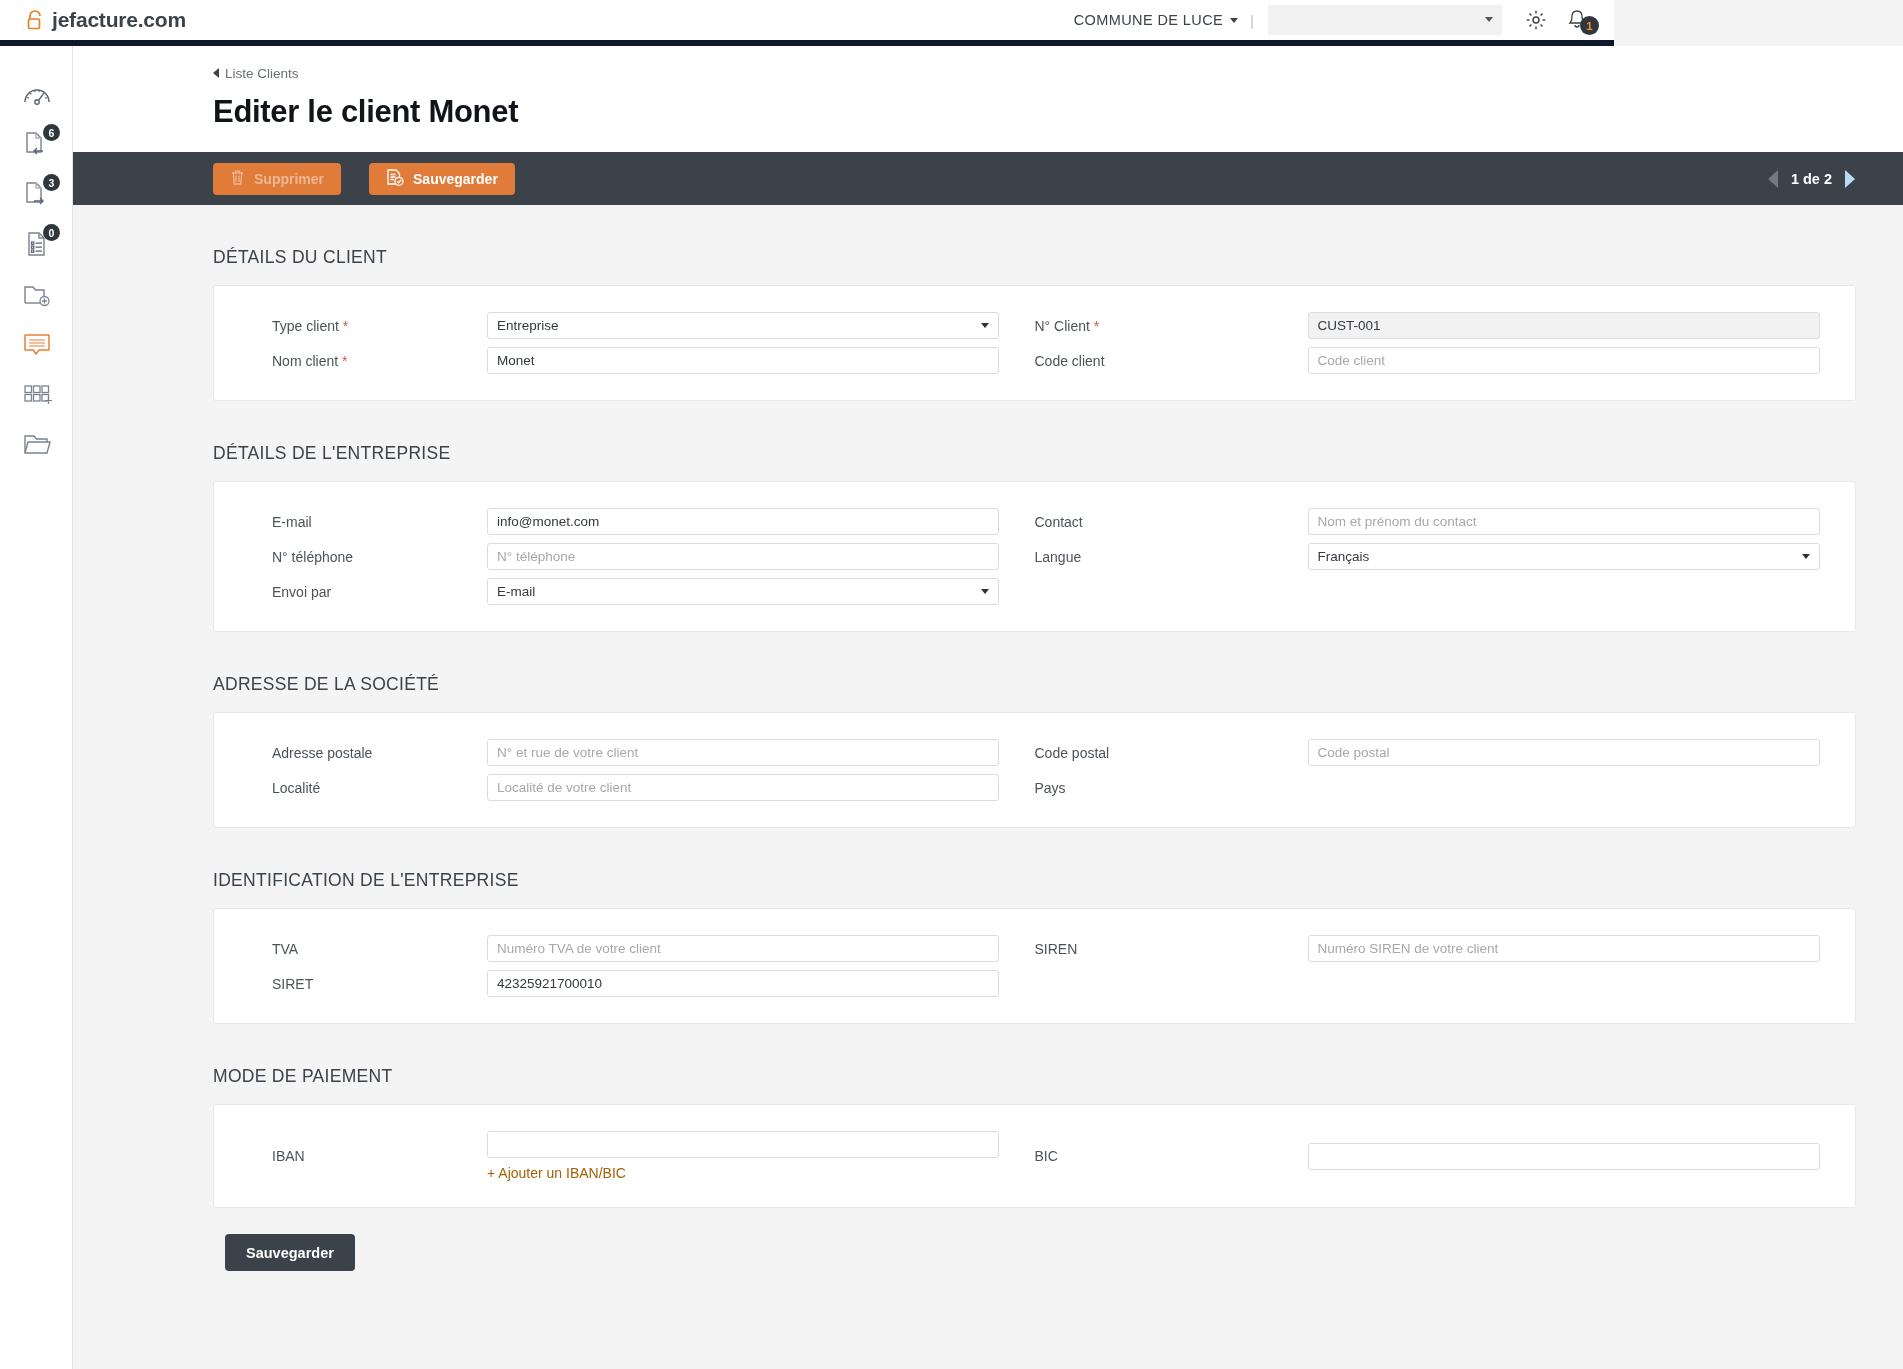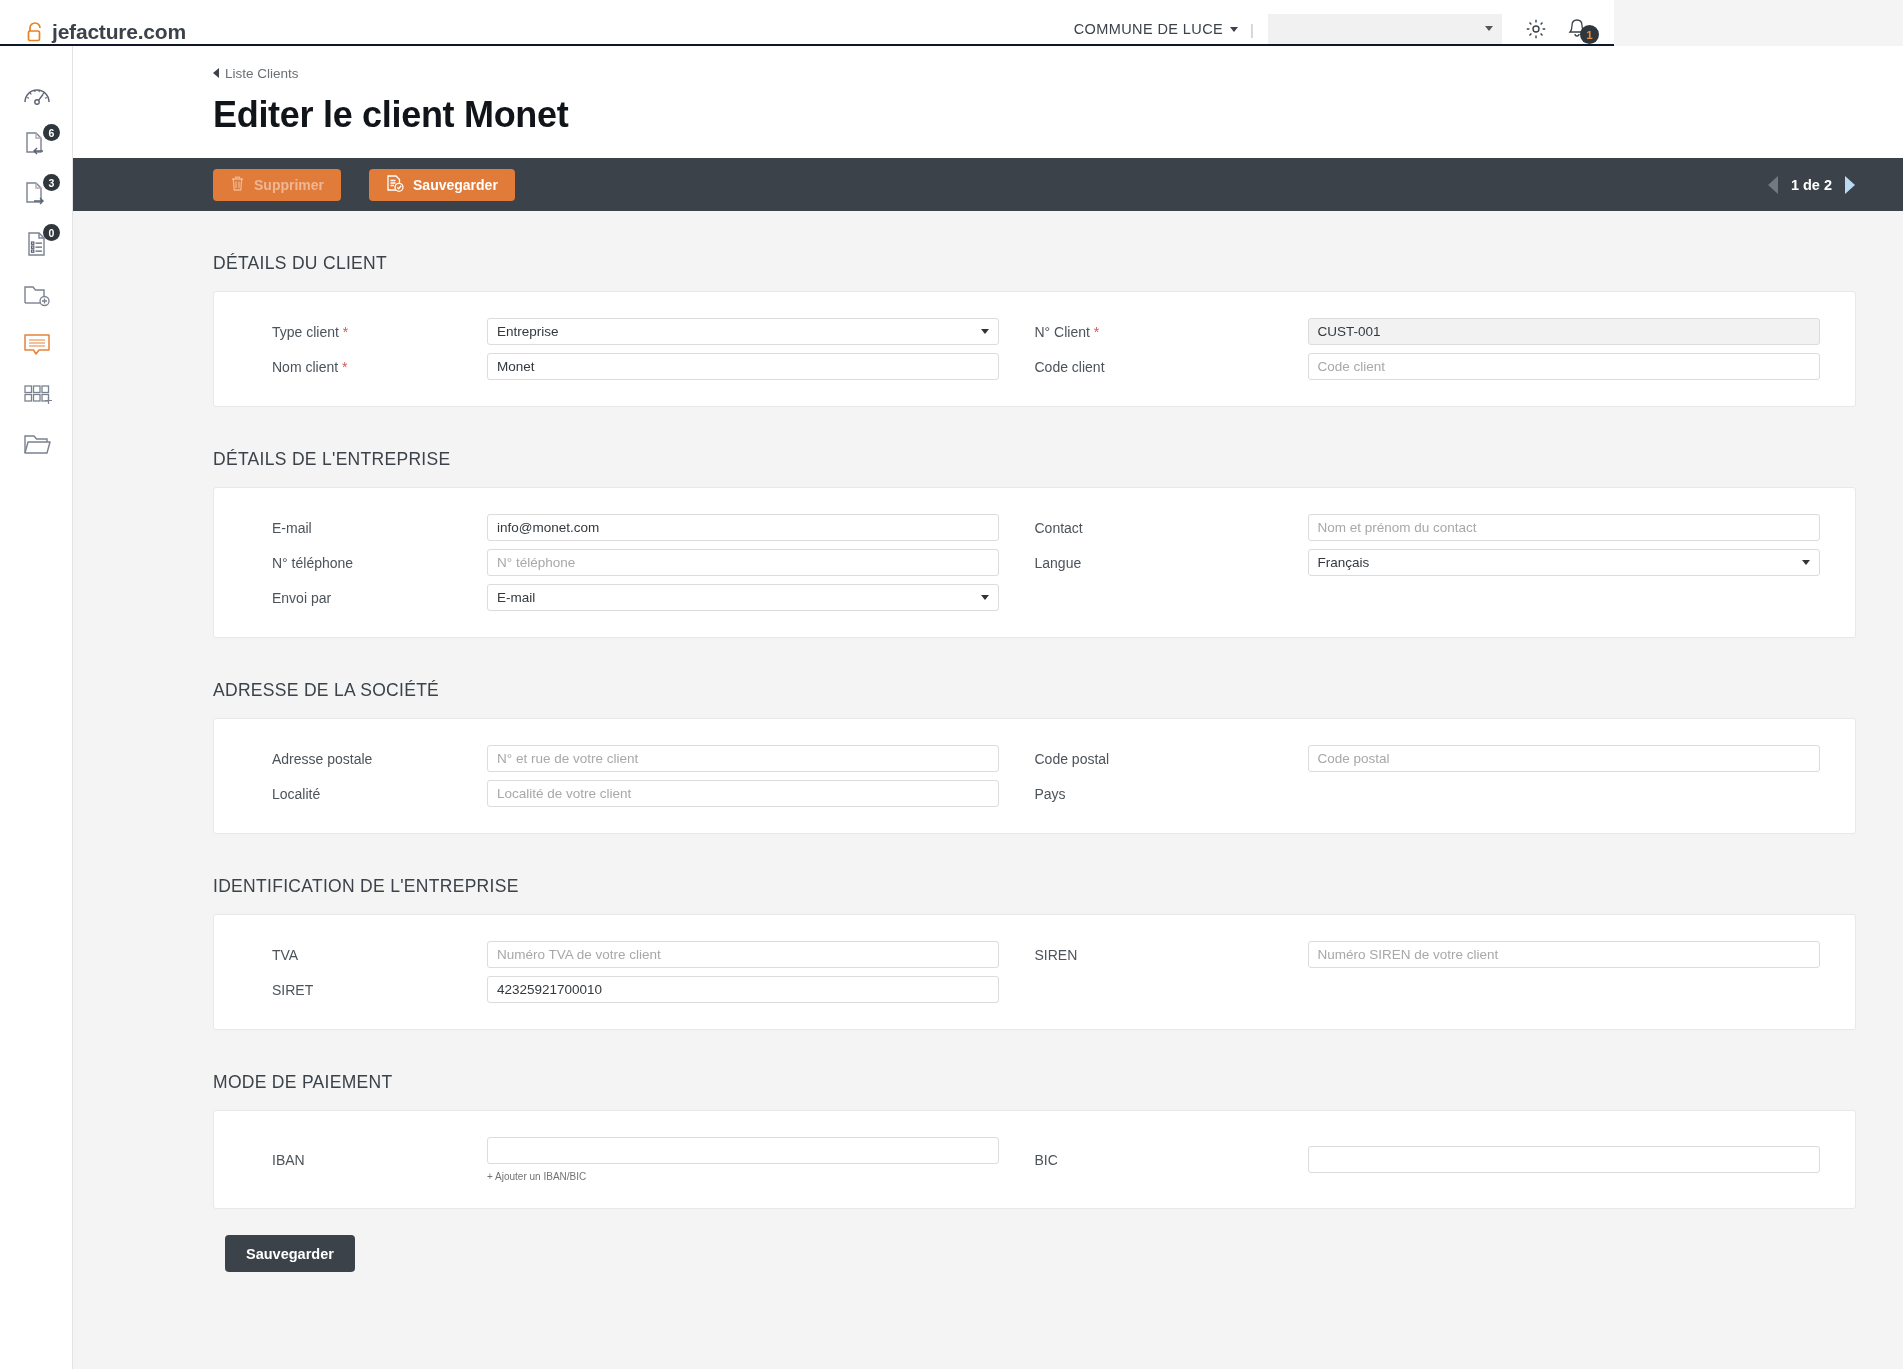--- a/index.html
+++ b/index.html
@@ -9,22 +9,22 @@
     background: #f4f4f4;
     font-family: "Liberation Sans", sans-serif;
     overflow: hidden;
   }
 
   
   .topbar {
     position: absolute; top: 0; left: 0;
     width: 1614px; height: 46px;
     background: #ffffff;
-    border-bottom: 2px solid #0f172a;
-    display: flex; align-items: flex-end;
+    border-bottom: 6px solid #0f172a;
+    display: flex; align-items: center;
     z-index: 20;
   }
   .brand { display: flex; align-items: center; gap: 8px; margin-left: 26px; }
   .brand-text { font-size: 21px; font-weight: bold; color: #3b4249; letter-spacing: -.2px; }
   .lock-icon { width: 18px; height: 21px; position: relative; display:inline-block; }
 
   .topbar-right {
     margin-left: auto; display: flex; align-items: center; gap: 0px; padding-right: 26px;
   }
   .org-name {
@@ -82,21 +82,21 @@
   .page-head { background: #ffffff; padding: 18px 0 22px 0; }
   .breadcrumb {
     margin-left: 140px; font-size: 13.5px; color: #6a7076;
     display: inline-flex; align-items: center; gap: 6px; cursor: pointer; justify-content: space-between;
   }
   .chev-left-sm {
     width: 0; height: 0; border-top: 5px solid transparent;
     border-bottom: 5px solid transparent; border-right: 6px solid #3b4249;
   }
   .page-title {
-    margin: 12px 0 0 140px; font-size: 36px; font-weight: bold;
+    margin: 12px 0 0 140px; font-size: 31px; font-weight: bold;
     color: #111418; letter-spacing: -.3px;
   }
 
   
   .actionbar {
     height: 53px; background: #3b4249;
     display: flex; align-items: center; padding: 0 0 0 140px;
   }
   .btn {
     height: 32px; border-radius: 4px; border: none;
@@ -153,21 +153,21 @@
     background: #ffffff; cursor: pointer;
   }
   .sel-wrap { position: relative; width: 512px; }
   .sel-arrow {
     position: absolute; right: 10px; top: 11px;
     width: 0; height: 0;
     border-left: 4px solid transparent; border-right: 4px solid transparent;
     border-top: 5px solid #333; pointer-events: none;
   }
   .addlink {
-    margin-top: 7px; font-size: 10px; color: #737373; cursor: pointer;
+    margin-top: 7px; font-size: 14px; color: #a16207; cursor: pointer;
     padding-left: 0;
   }
   .iban-stack { display: flex; flex-direction: column; }
 
   .bottom-save {
     margin: 26px 0 0 152px;
     height: 37px; background: #3b4249; color: #ffffff;
     border: none; border-radius: 4px; padding: 0 21px;
     font-size: 14.5px; font-weight: bold; cursor: pointer;
     font-family: "Liberation Sans", sans-serif;

